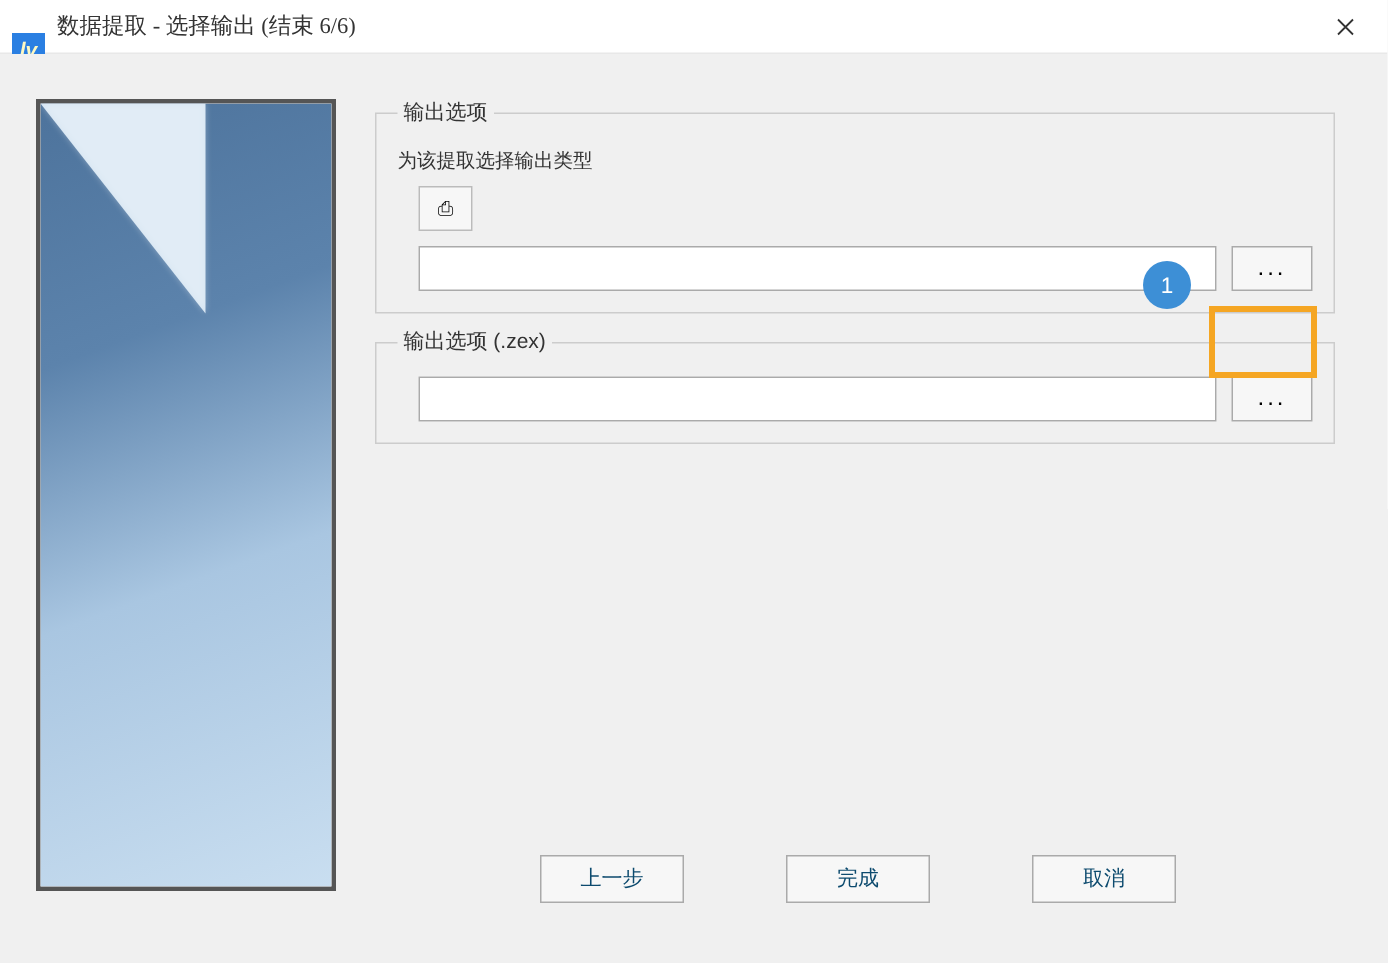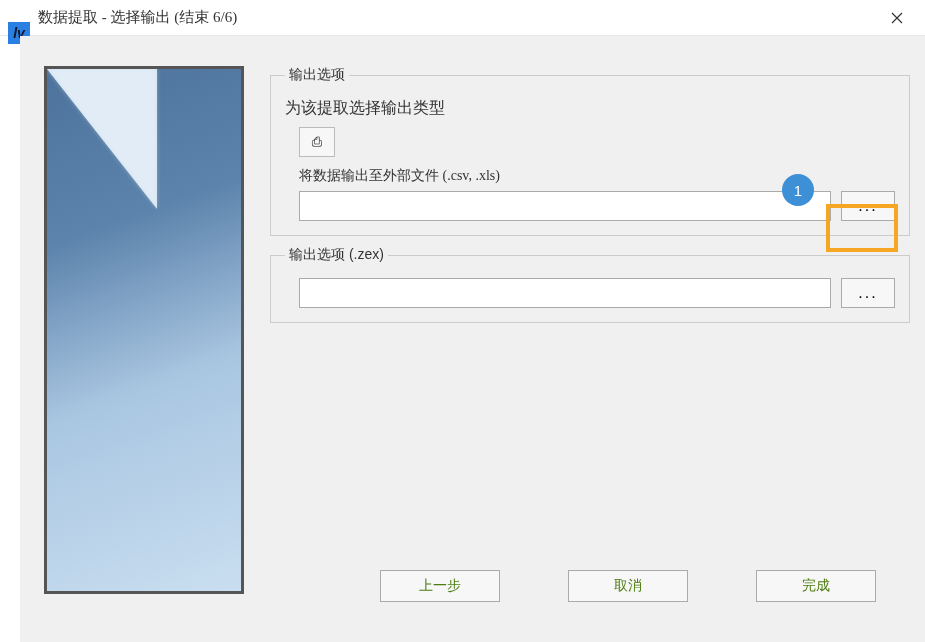--- a/index.html
+++ b/index.html
@@ -17,40 +17,39 @@
       align-items: center;
       padding: 0 8px;
       background: #fff;
       border-bottom: 1px solid #e8e8e8;
     }
     .app-icon {
       width: 22px; height: 22px;
       background: #2a7fe2;
       display: flex; align-items: center; justify-content: center;
       margin-right: 8px;
-      color: #0f172a;
+      color: #fef9c3;
       font-size: 14px;
       font-style: italic;
       font-weight: bold;
       margin-top: 30px;
     }
     .title-text { color: #333; font-size: 15px; font-family: Liberation Serif, serif; }
     .close-btn {
       margin-left: auto;
       width: 40px; height: 36px;
       display: flex; align-items: center; justify-content: center;
       font-size: 18px; color: #333;
       cursor: pointer;
     }
     .content {
       position: relative;
       background: #f0f0f0;
       height: 606px;
       padding: 34px 24px;
-      margin-left: 20px;
     }
     .preview-pane {
       position: absolute;
       left: 24px; top: 30px;
       width: 200px; height: 528px;
       border: 3px solid #555;
       background: #fff;
       overflow: hidden;
     }
     .preview-bg {
@@ -85,21 +84,21 @@
       padding: 10px 14px 14px 14px;
       margin-bottom: 10px;
       position: relative;
     }
     legend {
       font-size: 14px;
       color: #333;
       padding: 0 4px;
       background: #f0f0f0;
     }
-    .sub-label { color: #333; margin: 4px 0 8px 0; font-size: 16px; }
+    .sub-label { color: #333; margin: 4px 0 8px 0; font-size: 13px; }
     .insert-row {
       display: flex; align-items: center; gap: 16px;
       margin: 0 0 10px 14px;
     }
     .small-btn {
       width: 36px; height: 30px;
       border: 1px solid #bbb;
       background: #f7f7f7;
       display: flex; align-items: center; justify-content: center;
       font-size: 13px;
@@ -144,24 +143,24 @@
       color: #fff;
       display: flex; align-items: center; justify-content: center;
       font-size: 15px; font-weight: 500;
     }
     .bottom-buttons {
       position: absolute;
       left: 360px; bottom: 40px;
       display: flex; gap: 68px;
     }
     .wiz-btn {
-      width: 120px; height: 32px;
+      width: 96px; height: 32px;
       border: 1px solid #aaa;
       background: #f7f7f7;
-      font-size: 14px; color: #4d7c0f;
+      font-size: 14px; color: #0c4a6e;
       cursor: pointer;
       font-family: inherit;
     }
   </style>
 </head>
 <body>
 
 <div class="titlebar">
   <div class="app-icon">lv</div>
   <div class="title-text">数据提取 - 选择输出 (结束 6/6)</div>
@@ -183,21 +182,20 @@
   <div class="right-area">
 
     <fieldset>
       <legend>输出选项</legend>
       <div class="sub-label">为该提取选择输出类型</div>
       <div class="insert-row">
         <div class="small-btn">
           <span>⎙</span>
         </div>
       </div>
-      <div class="field-label">将数据输出至外部文件 (.csv, .xls)</div>
       <div class="text-row">
         <input class="text-input" type="text" value="" style="">
         <div class="browse-btn">
           <span>...</span>
         </div>
       </div>
     </fieldset>
 
     <fieldset>
       <legend>输出选项 (.zex)</legend>
@@ -211,17 +209,17 @@
 
     <div class="highlight-box" style="left:556px; top:138px; width:72px; height:48px;"></div>
     <div class="badge" style="left:512px; top:108px;">
       <span>1</span>
     </div>
 
   </div>
 
   <div class="bottom-buttons">
     <button class="wiz-btn">上一步</button>
+    <button class="wiz-btn">完成</button>
     <button class="wiz-btn">取消</button>
-    <button class="wiz-btn">完成</button>
   </div>
 
 </div>
 
 </body></html>

